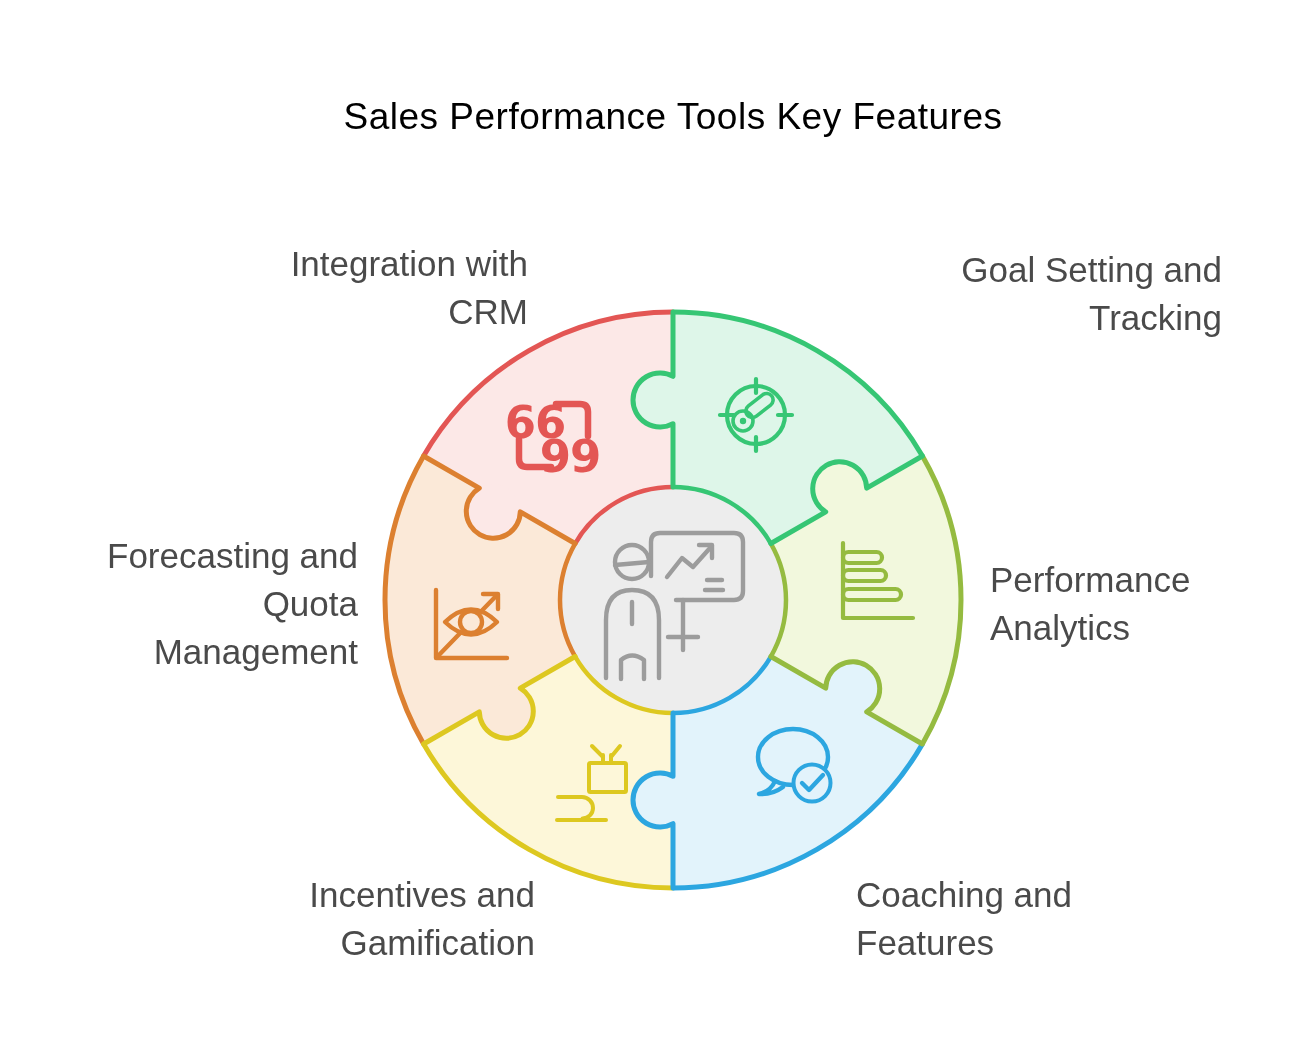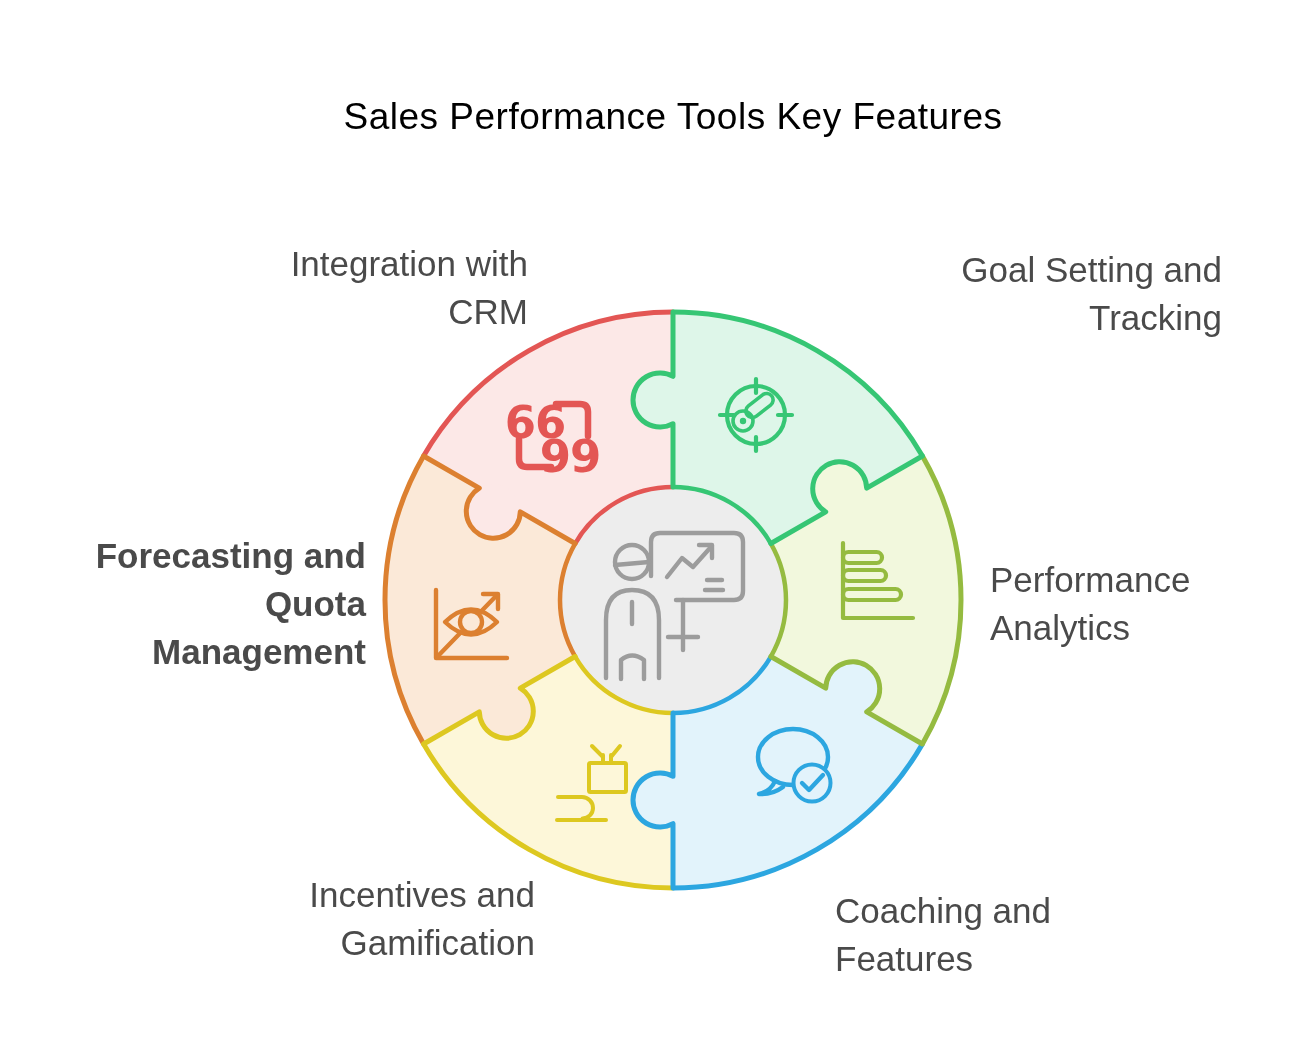--- a/index.html
+++ b/index.html
@@ -7,24 +7,24 @@
        font-family:"Liberation Sans","DejaVu Sans",sans-serif;}
   #stage{position:absolute;inset:0;width:1300px;height:1060px;}
   svg{position:absolute;top:0;left:0;}
   .title{position:absolute;top:96px;left:173px;width:1000px;text-align:center;
          font-size:37px;color:#000000;letter-spacing:0.5px;}
   .seg-label{position:absolute;font-size:35px;line-height:48px;color:#4a4a4a;}
   .al-r{text-align:right;}
   .al-l{text-align:left;}
   #lbl-integration{top:240px;left:128px;width:400px;}
   #lbl-goal{top:246px;left:822px;width:400px;text-align:right;}
-  #lbl-forecasting{top:532px;left:8px;width:358px;font-weight:bold;}
+  #lbl-forecasting{top:532px;left:0px;width:358px;}
   #lbl-performance{top:556px;left:990px;width:310px;}
   #lbl-incentives{top:871px;left:135px;width:400px;}
-  #lbl-coaching{top:871px;left:835px;width:400px;margin-top:16px;}
+  #lbl-coaching{top:871px;left:856px;width:400px;}
   .q-digit{font-family:"DejaVu Sans","Liberation Sans",sans-serif;font-weight:bold;
            font-size:45px;letter-spacing:-1px;}
 </style>
 </head>
 <body>
 
 <div id="stage">
 
   <svg width="1300" height="1060" viewBox="0 0 1300 1060" xmlns="http://www.w3.org/2000/svg">
 

